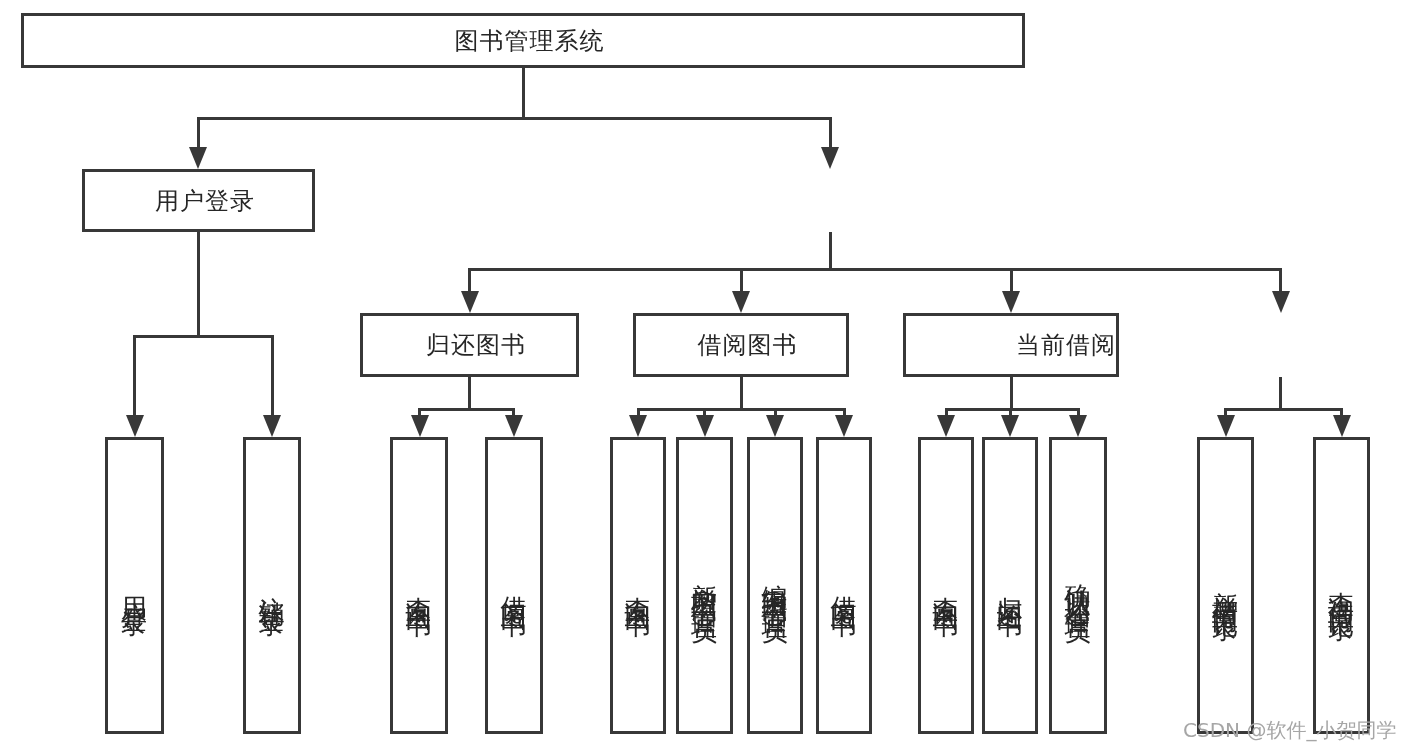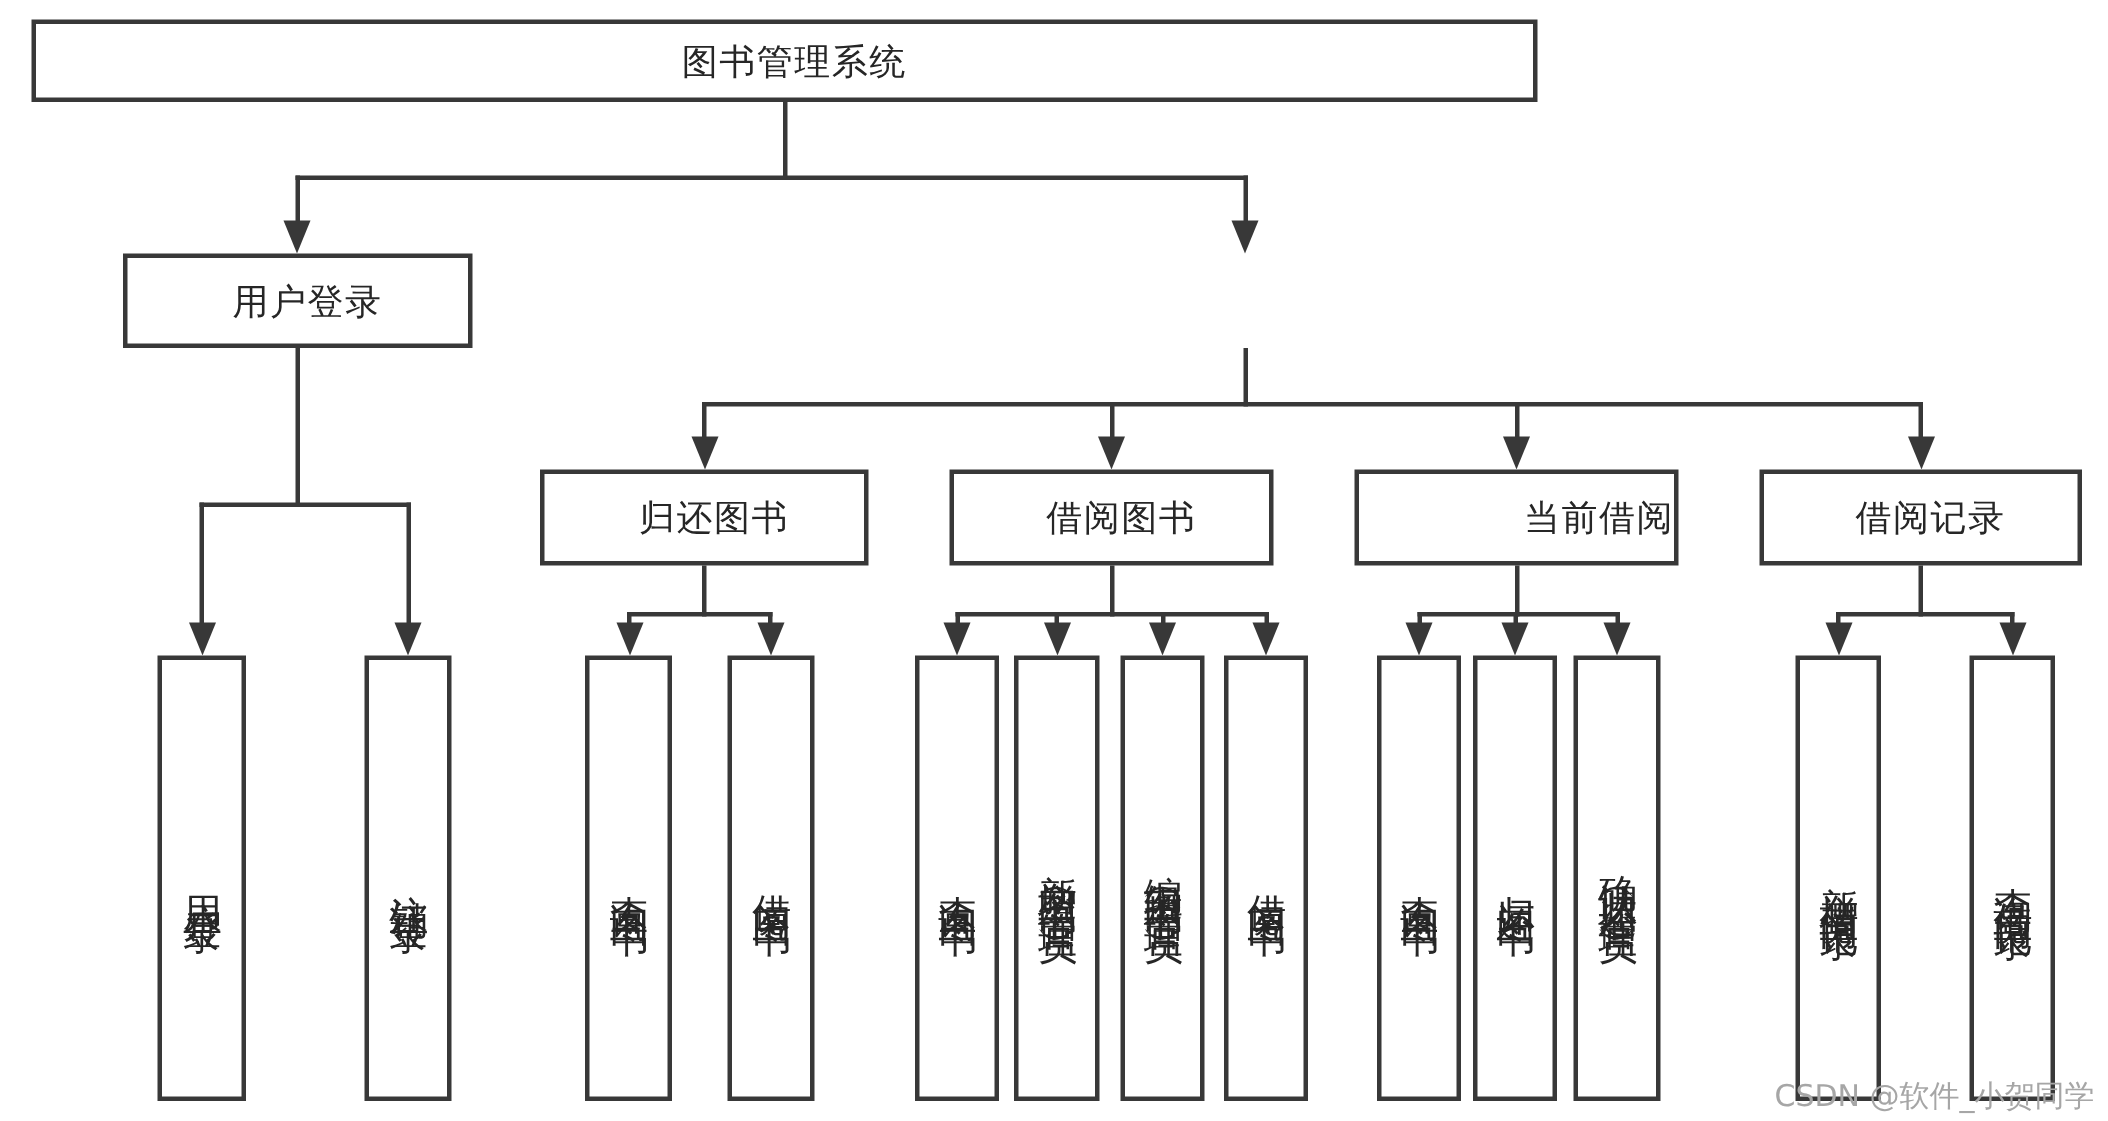--- a/index.html
+++ b/index.html
@@ -74,23 +74,20 @@
 
   <div class="box" style="left:360px;top:313px;width:219px;height:64px;">
     <span>归还图书</span>
   </div>
   <div class="box" style="left:633px;top:313px;width:216px;height:64px;">
     <span>借阅图书</span>
   </div>
   <div class="box" style="left:903px;top:313px;width:216px;height:64px;justify-content:flex-end;">
     <span>当前借阅</span>
   </div>
-  <div class="box" style="left:1173px;top:313px;width:215px;height:64px;">
-    <span>借阅记录</span>
-  </div>
 
   <div class="v" style="left:468px;top:377px;height:34px;"></div>
   <div class="v" style="left:739.5px;top:377px;height:34px;"></div>
   <div class="v" style="left:1009.5px;top:377px;height:34px;"></div>
   <div class="v" style="left:1279px;top:377px;height:34px;"></div>
 
   <div class="h" style="left:418px;top:408px;width:97px;"></div>
   <div class="h" style="left:636.5px;top:408px;width:209px;"></div>
   <div class="h" style="left:944.5px;top:408px;width:135px;"></div>
   <div class="h" style="left:1224px;top:408px;width:119px;"></div>

